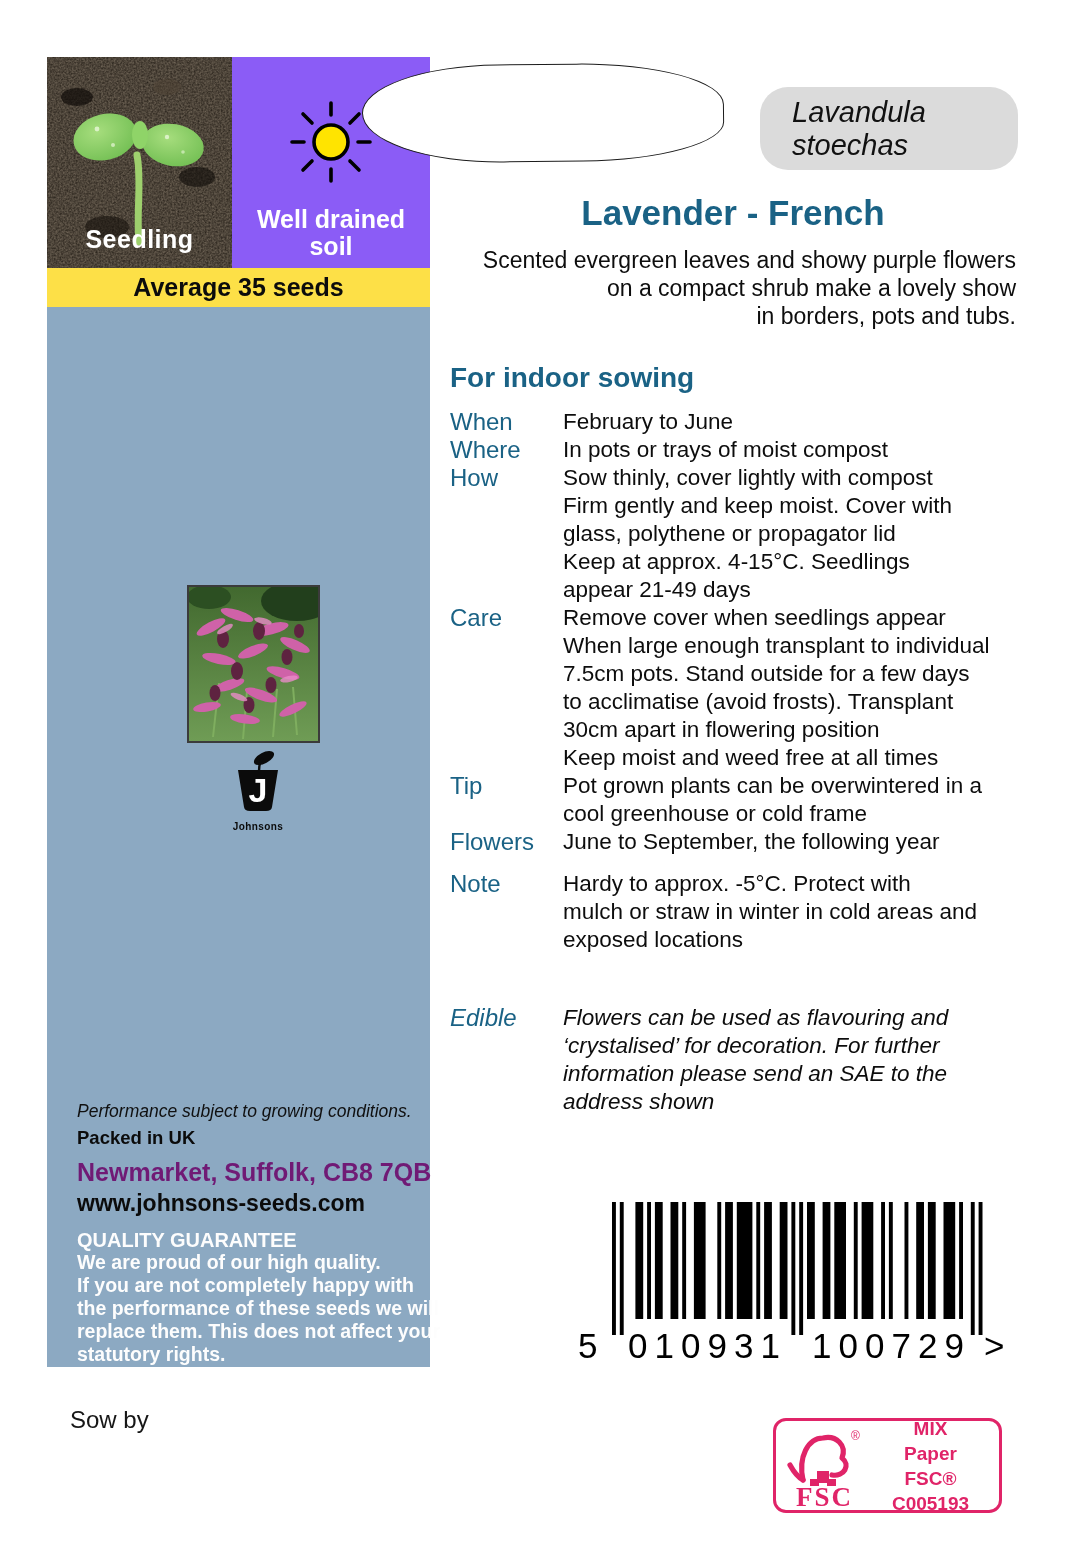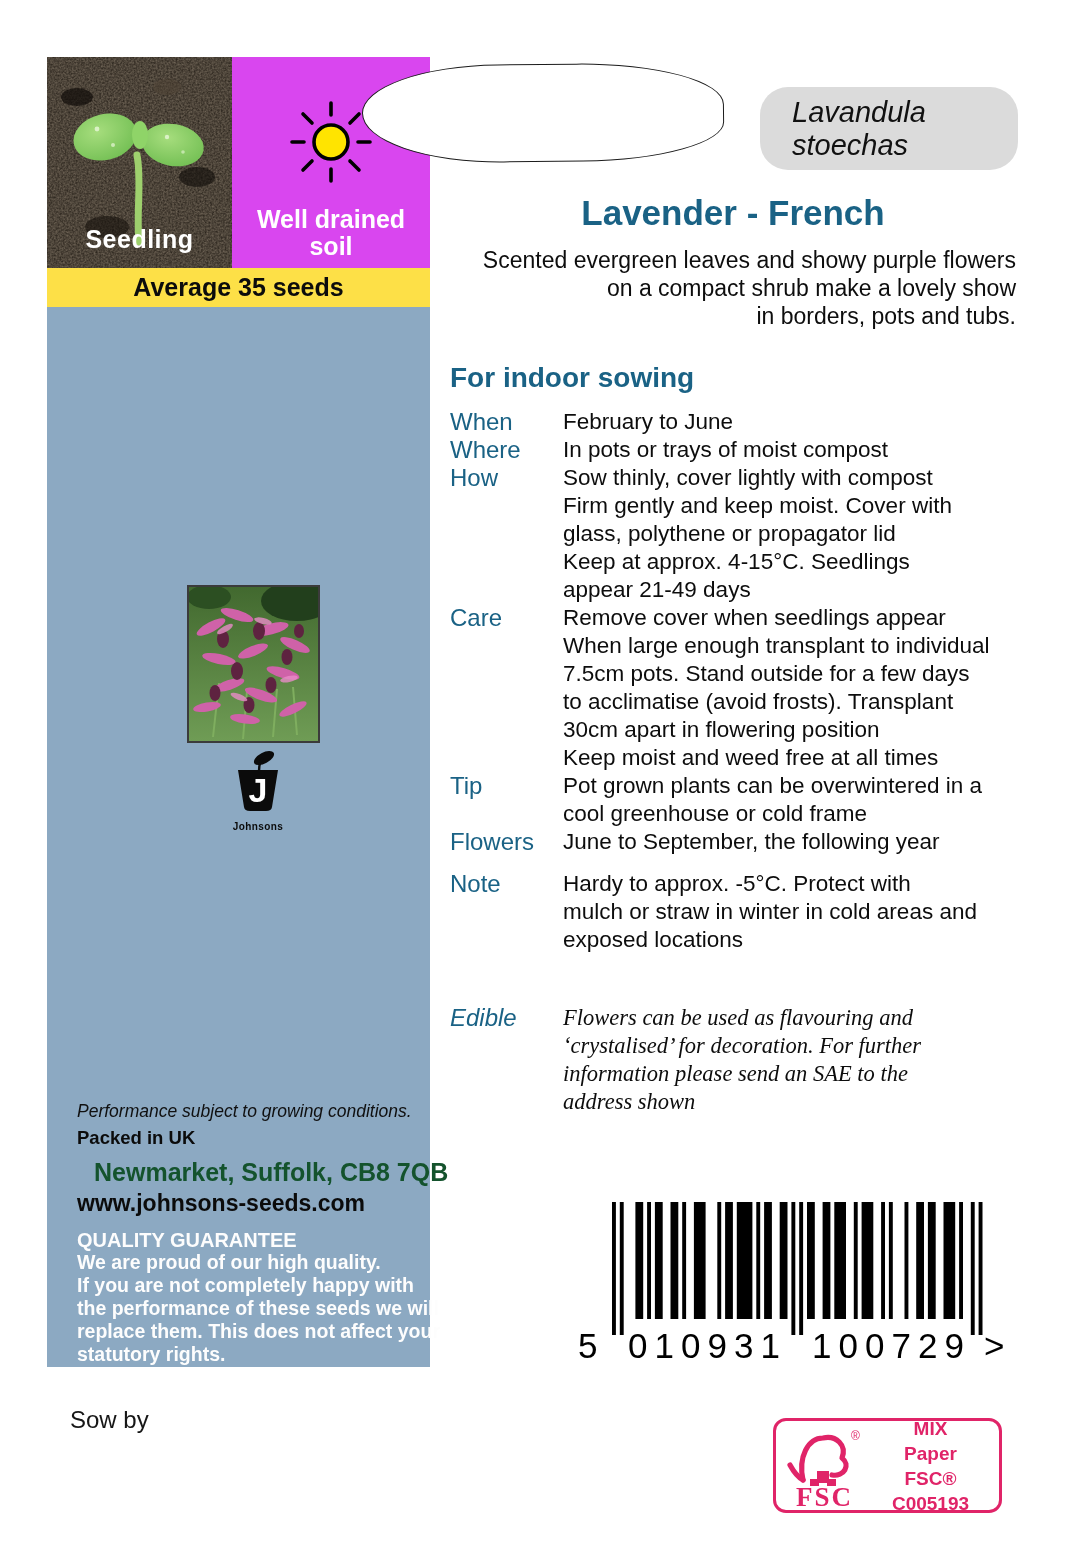--- a/index.html
+++ b/index.html
@@ -5,36 +5,36 @@
   * { margin:0; padding:0; box-sizing:border-box; }
   body { background:#ffffff; font-family:"Liberation Sans", sans-serif; }
   .page { position:relative; width:1087px; height:1559px; background:#ffffff; overflow:hidden; }
 
   
   .seedling-photo { position:absolute; left:47px; top:57px; width:185px; height:211px; }
   .seedling-photo svg { display:block; }
   .seedling-caption { position:absolute; left:0; bottom:14px; width:100%; text-align:center;
       color:#fff; font-weight:bold; font-size:25px; letter-spacing:.5px; }
   .sun-panel { position:absolute; left:232px; top:57px; width:198px; height:211px;
-      background:#d946ef; display:flex; flex-direction:column; align-items:center; justify-content:flex-end; }
+      background:#8b5cf6; display:flex; flex-direction:column; align-items:center; justify-content:flex-end; }
   .sun-icon { position:absolute; top:42px; left:50%; transform:translateX(-50%); }
   .soil-label { color:#fff; font-weight:bold; font-size:25px; line-height:27px;
       text-align:center; white-space:pre-line; padding-bottom:8px; }
   .avg-bar { position:absolute; left:47px; top:268px; width:383px; height:39px; background:#fde047;
       display:flex; align-items:center; justify-content:center; font-weight:bold; font-size:25px; color:#0c0c0c; }
   .main-blue { position:absolute; left:47px; top:307px; width:383px; height:1060px; background:#8CA9C2; }
 
   .flower-photo { position:absolute; left:187px; top:585px; width:133px; height:158px;
       border:2px solid #3b3b3b; }
   .brand-logo { position:absolute; left:214px; top:750px; width:88px; text-align:center; }
   .brand-logo .brand-text { font-size:10px; font-weight:bold; color:#0b0b0b; letter-spacing:.4px; margin-top:1px; }
 
   .perf { position:absolute; left:77px; top:1101px; font-style:italic; font-size:17.5px; color:#101010; }
   .packed { position:absolute; left:77px; top:1127px; font-weight:bold; font-size:18.5px; color:#0b0b0b; }
-  .addr { position:absolute; left:94px; top:1158px; font-weight:bold; font-size:25px; color:#14532d; }
+  .addr { position:absolute; left:77px; top:1158px; font-weight:bold; font-size:25px; color:#701a75; }
   .www { position:absolute; left:77px; top:1190px; font-weight:bold; font-size:23px; color:#0b0b0b; }
   .qg-head { position:absolute; left:77px; top:1229px; font-weight:bold; font-size:20px; color:#fdfdfd; }
   .qg-text { position:absolute; left:77px; top:1251px; font-weight:bold; font-size:19.5px; line-height:23px;
       color:#fdfdfd; white-space:pre-line; }
 
   
   .oval { position:absolute; left:362px; top:64px; width:362px; height:98px; background:#fff;
       border:1.5px solid #1c1c1c; border-radius:48% 52% 50% 50% / 62% 55% 50% 66%; transform:rotate(-.6deg); }
   .latin-pill { position:absolute; left:760px; top:87px; width:258px; height:83px; background:#DBDBDB;
       border-radius:28px; display:flex; align-items:center; justify-content:center;
@@ -45,21 +45,21 @@
   .title { text-align:center; color:#1A6285; font-weight:bold; font-size:35px; }
   .desc { margin-top:13px; text-align:right; font-size:23px; line-height:28px; color:#0d0d0d; white-space:pre-line; }
   .sow-head { margin-top:32px; color:#1A6285; font-weight:bold; font-size:28px; }
   .rows { margin-top:14px; }
   .row { display:flex; }
   .row .lbl { width:113px; flex:0 0 113px; color:#1A6285; font-weight:normal; font-size:24px; line-height:28px; }
   .row .val { font-size:22.5px; line-height:28px; color:#0d0d0d; white-space:pre-line; }
   .row.gap-sm { margin-top:14px; }
   .row.gap-lg { margin-top:50px; }
   .row.italic .lbl { font-style:italic; }
-  .row.italic .val { font-style:italic;font-family:Liberation Serif, serif; }
+  .row.italic .val { font-style:italic; }
 
   
   .sow-by { position:absolute; left:70px; top:1406px; font-size:24px; color:#161616; }
   .barcode { position:absolute; left:570px; top:1200px; width:450px; height:165px; }
   .fsc-box { position:absolute; left:773px; top:1418px; width:229px; height:95px;
       border:3px solid #E02468; border-radius:13px; display:flex; align-items:center; background:#fff; }
   .fsc-icon-wrap { width:96px; display:flex; justify-content:center; }
   .fsc-text { flex:1; text-align:center; color:#E02468; font-weight:bold; font-size:19px; line-height:25px;
       padding-right:10px; }
 </style>

